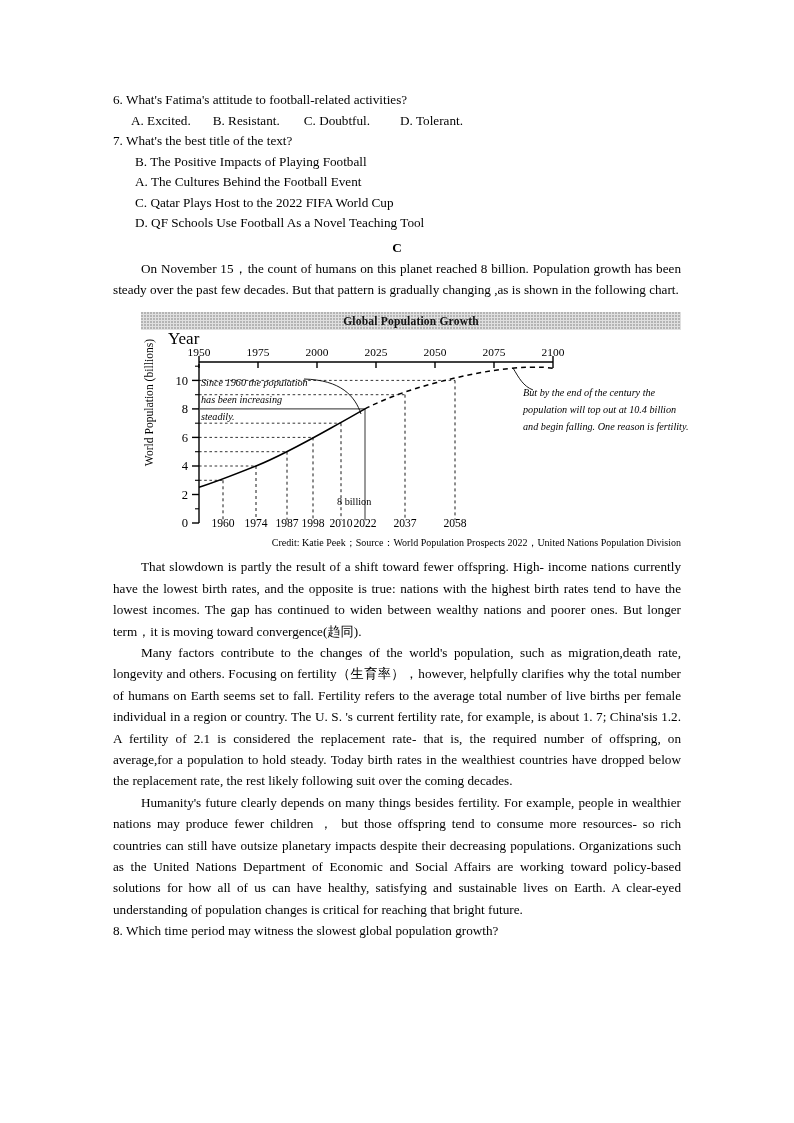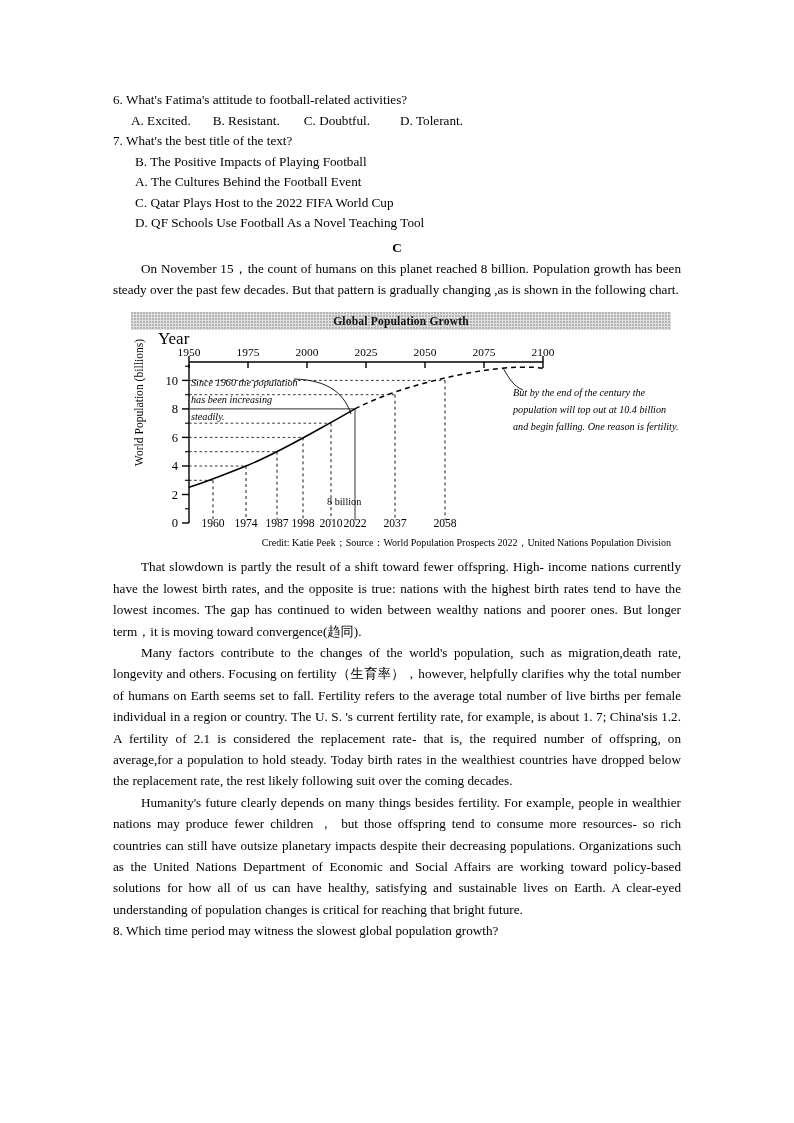--- a/index.html
+++ b/index.html
@@ -74,21 +74,21 @@
     text-indent: 0;
     margin: 0;
   }
 
   
   .figure {
     margin-top: 12px;
     margin-bottom: 6px;
     position: relative;
     width: 540px;
-    margin-left: 18px;
+    margin-left: 28px;
   }
   .fig-titlebar {
     position: relative;
     height: 18px;
     background-color: #e0e0e0;
     background-image:
       radial-gradient(circle at 1px 1px, #b4b4b4 0.9px, transparent 1.1px);
     background-size: 3px 3px;
     display: flex;
     align-items: center;

